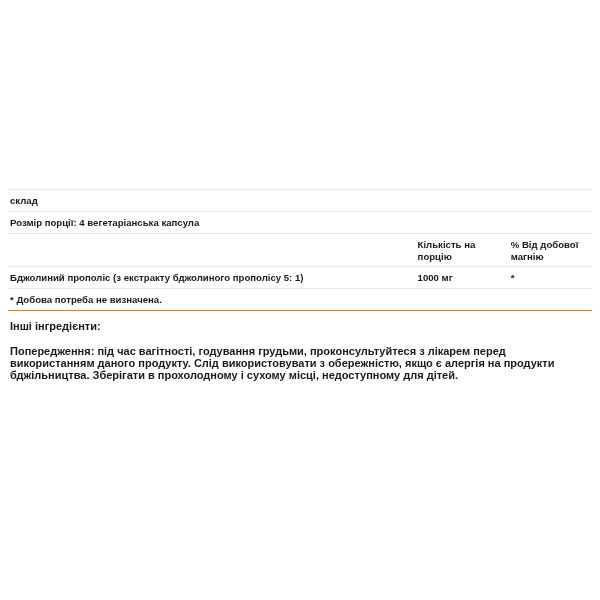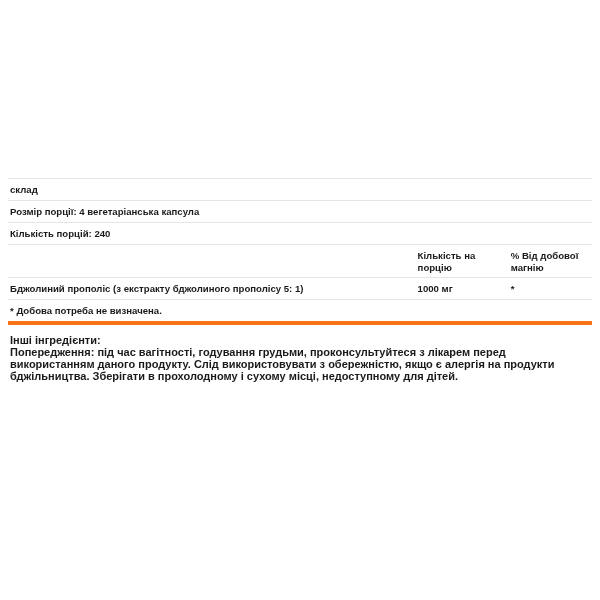--- a/index.html
+++ b/index.html
@@ -1,54 +1,51 @@
 <!DOCTYPE html>
 <html><head>
   <meta charset="utf-8">
   <style>
     html, body { margin: 0; padding: 0; background: #ffffff; }
     body {
       width: 600px; height: 600px; position: relative; overflow: hidden;
       font-family: "Liberation Sans", "DejaVu Sans", sans-serif;
       color: #1a1a1a;
     }
-    .wrap { position: absolute; left: 8px; top: 178px; width: 584px; }
+    .wrap { position: absolute; left: 8px; top: 189px; width: 584px; }
     table.facts {
       width: 100%; border-collapse: collapse;
       font-size: 9.6px; font-weight: bold; line-height: 12px;
     }
     table.facts td {
       border-top: 1px solid #e6e6e6;
       padding: 5px 2px 4px 2px;
       vertical-align: top;
     }
-    table.facts tr:last-child td { border-bottom: 4px solid #f97316; margin-top: 8px; }
+    table.facts tr:last-child td { border-bottom: 1px solid #f97316; margin-top: 8px; }
     td.c-name { width: 410px; }
     td.c-amt { width: 90px; }
     td.c-dv { width: 80px; }
     tr.hdr td { padding-bottom: 3px; height: 23px; }
     .block { font-size: 11px; font-weight: bold; line-height: 12px; padding-left: 2px; }
     .other-title { margin-top: 9px; }
     .other-body { margin-top: 13px; }
-    .warning { }
+    .warning { margin-top: 13px; }
   </style>
 </head>
 <body>
 
 <div class="wrap">
   <table class="facts">
     <tbody>
         <tr>
       <td colspan="3">склад</td>
     </tr>
     <tr>
       <td colspan="3">Розмір порції: 4 вегетаріанська капсула</td>
-    </tr>
-    <tr>
-      <td colspan="3">Кількість порцій: 240</td>
     </tr>
     <tr class="hdr">
       <td class="c-name"></td>
       <td class="c-amt">Кількість на порцію</td>
       <td class="c-dv">% Від добової магнію</td>
     </tr>
     <tr>
       <td class="c-name">Бджолиний прополіс (з екстракту бджолиного прополісу 5: 1)</td>
       <td class="c-amt">1000 мг</td>
       <td class="c-dv">*</td>

